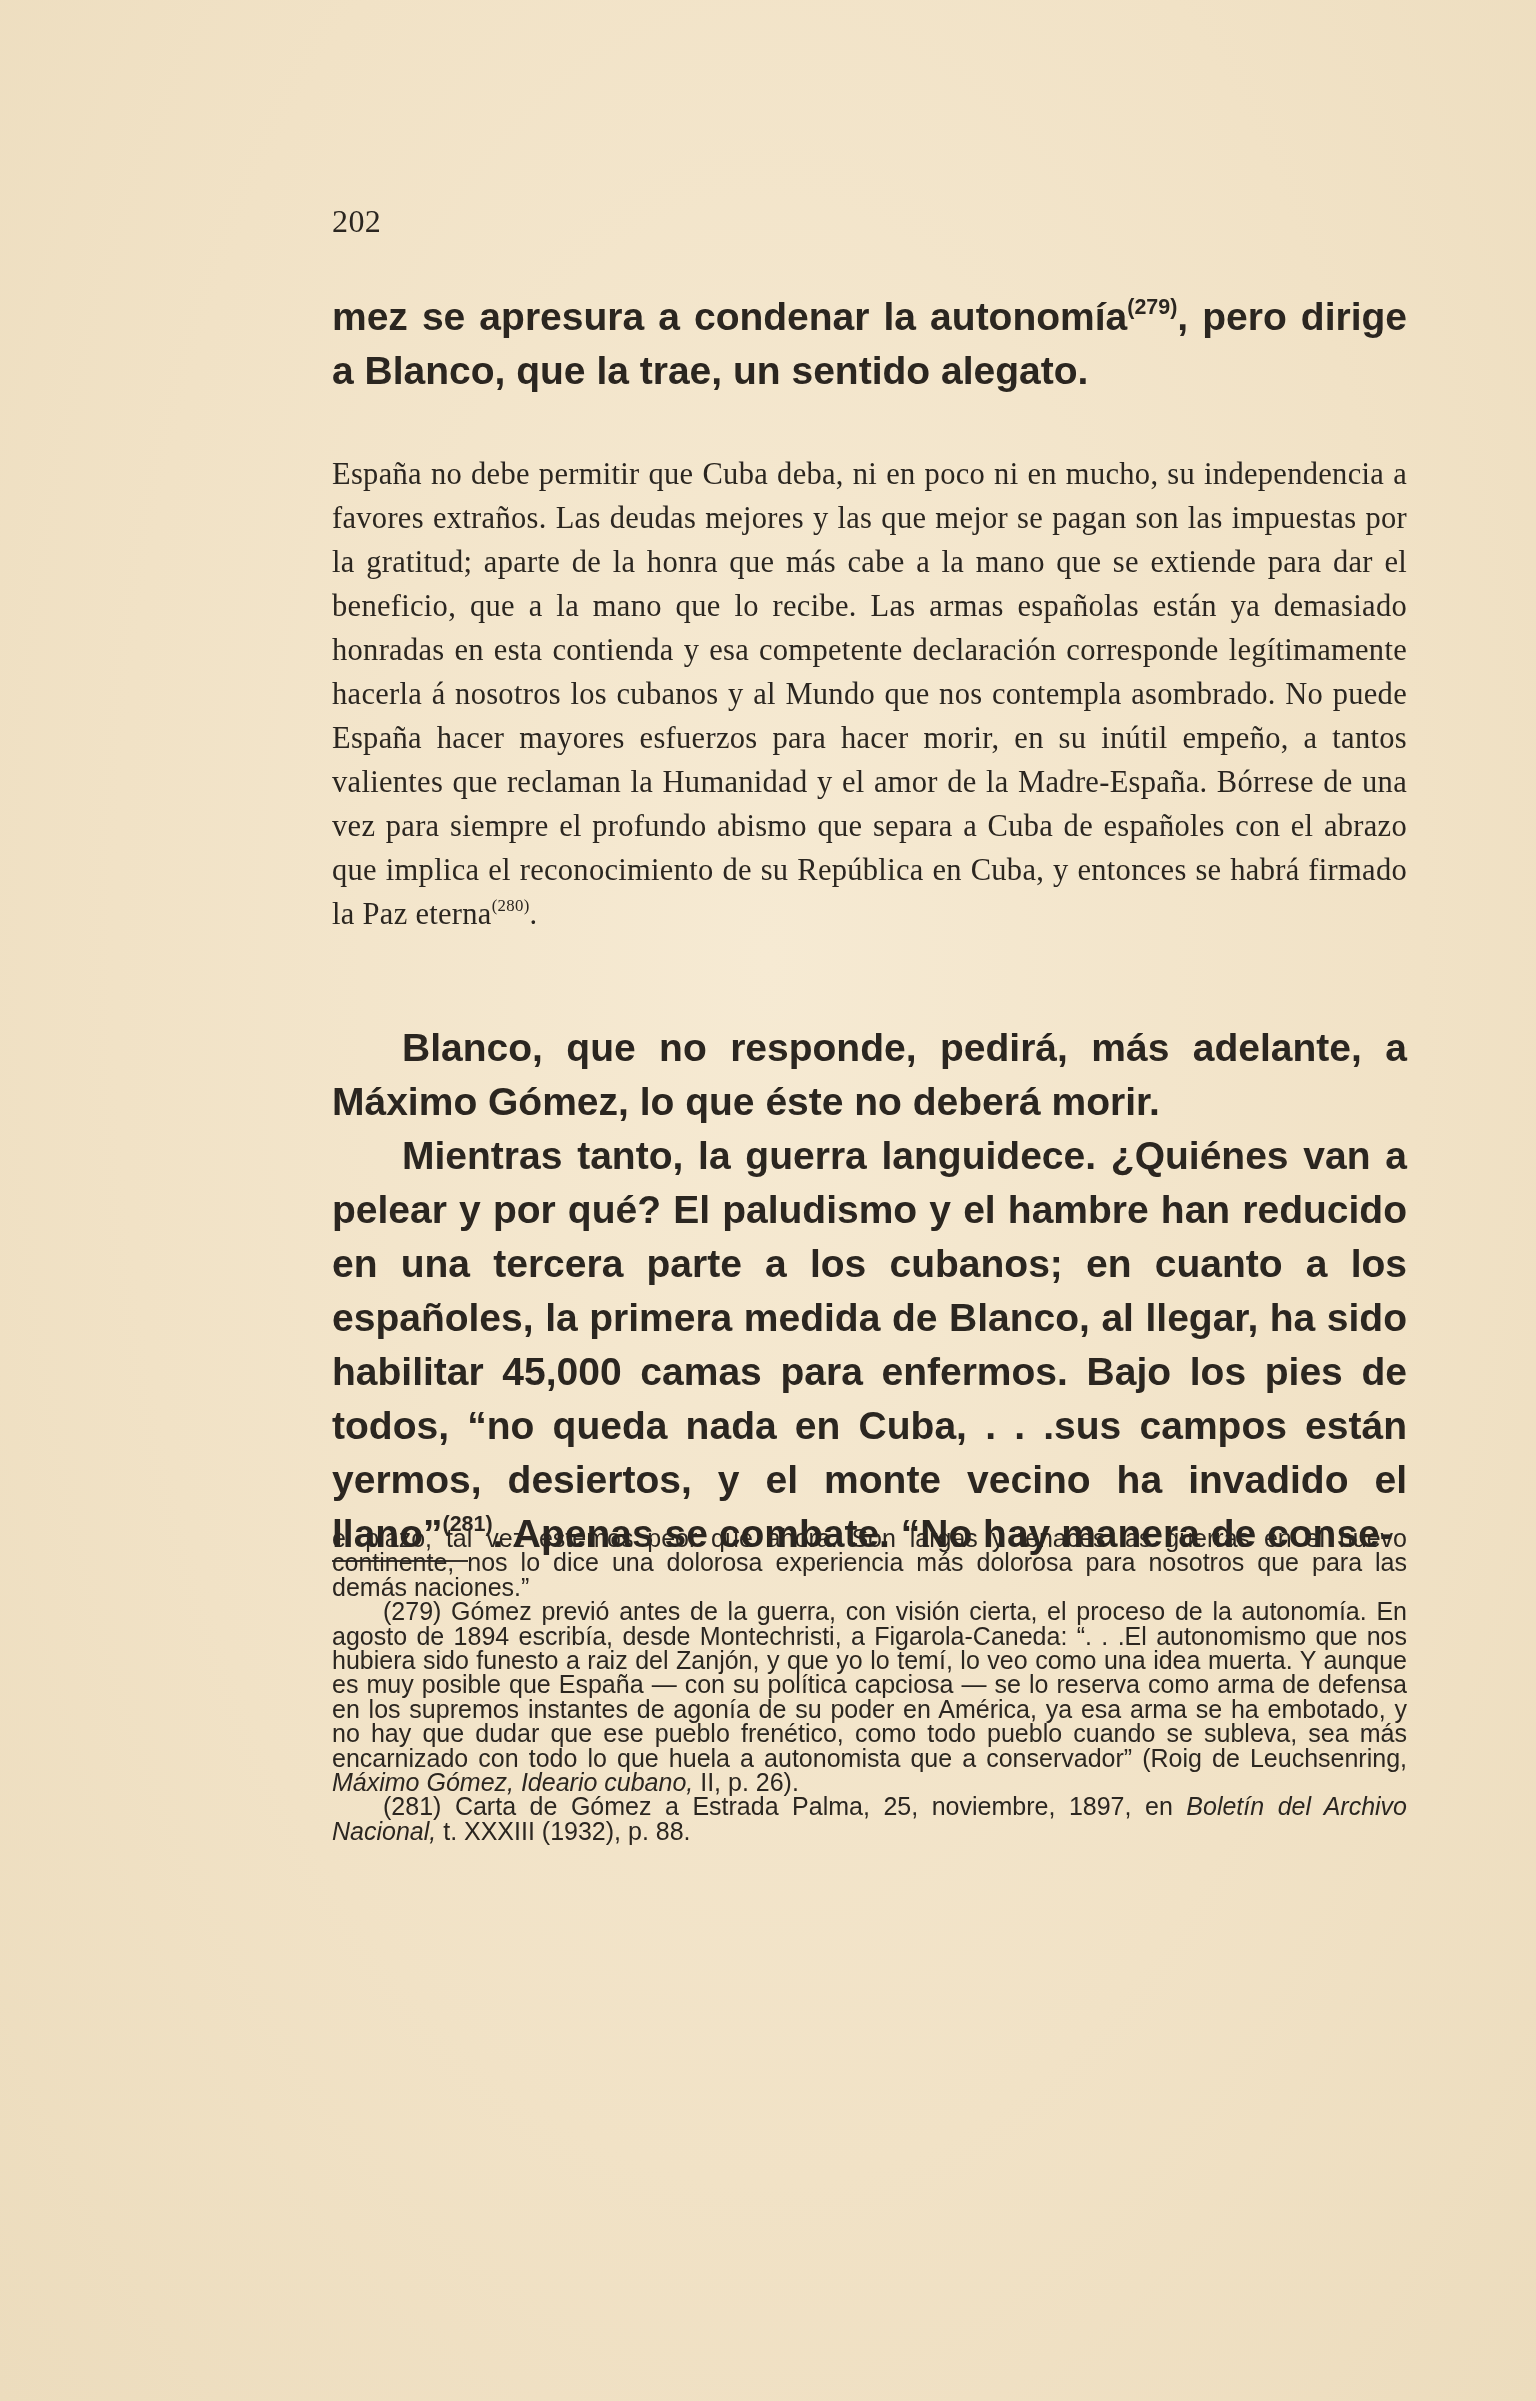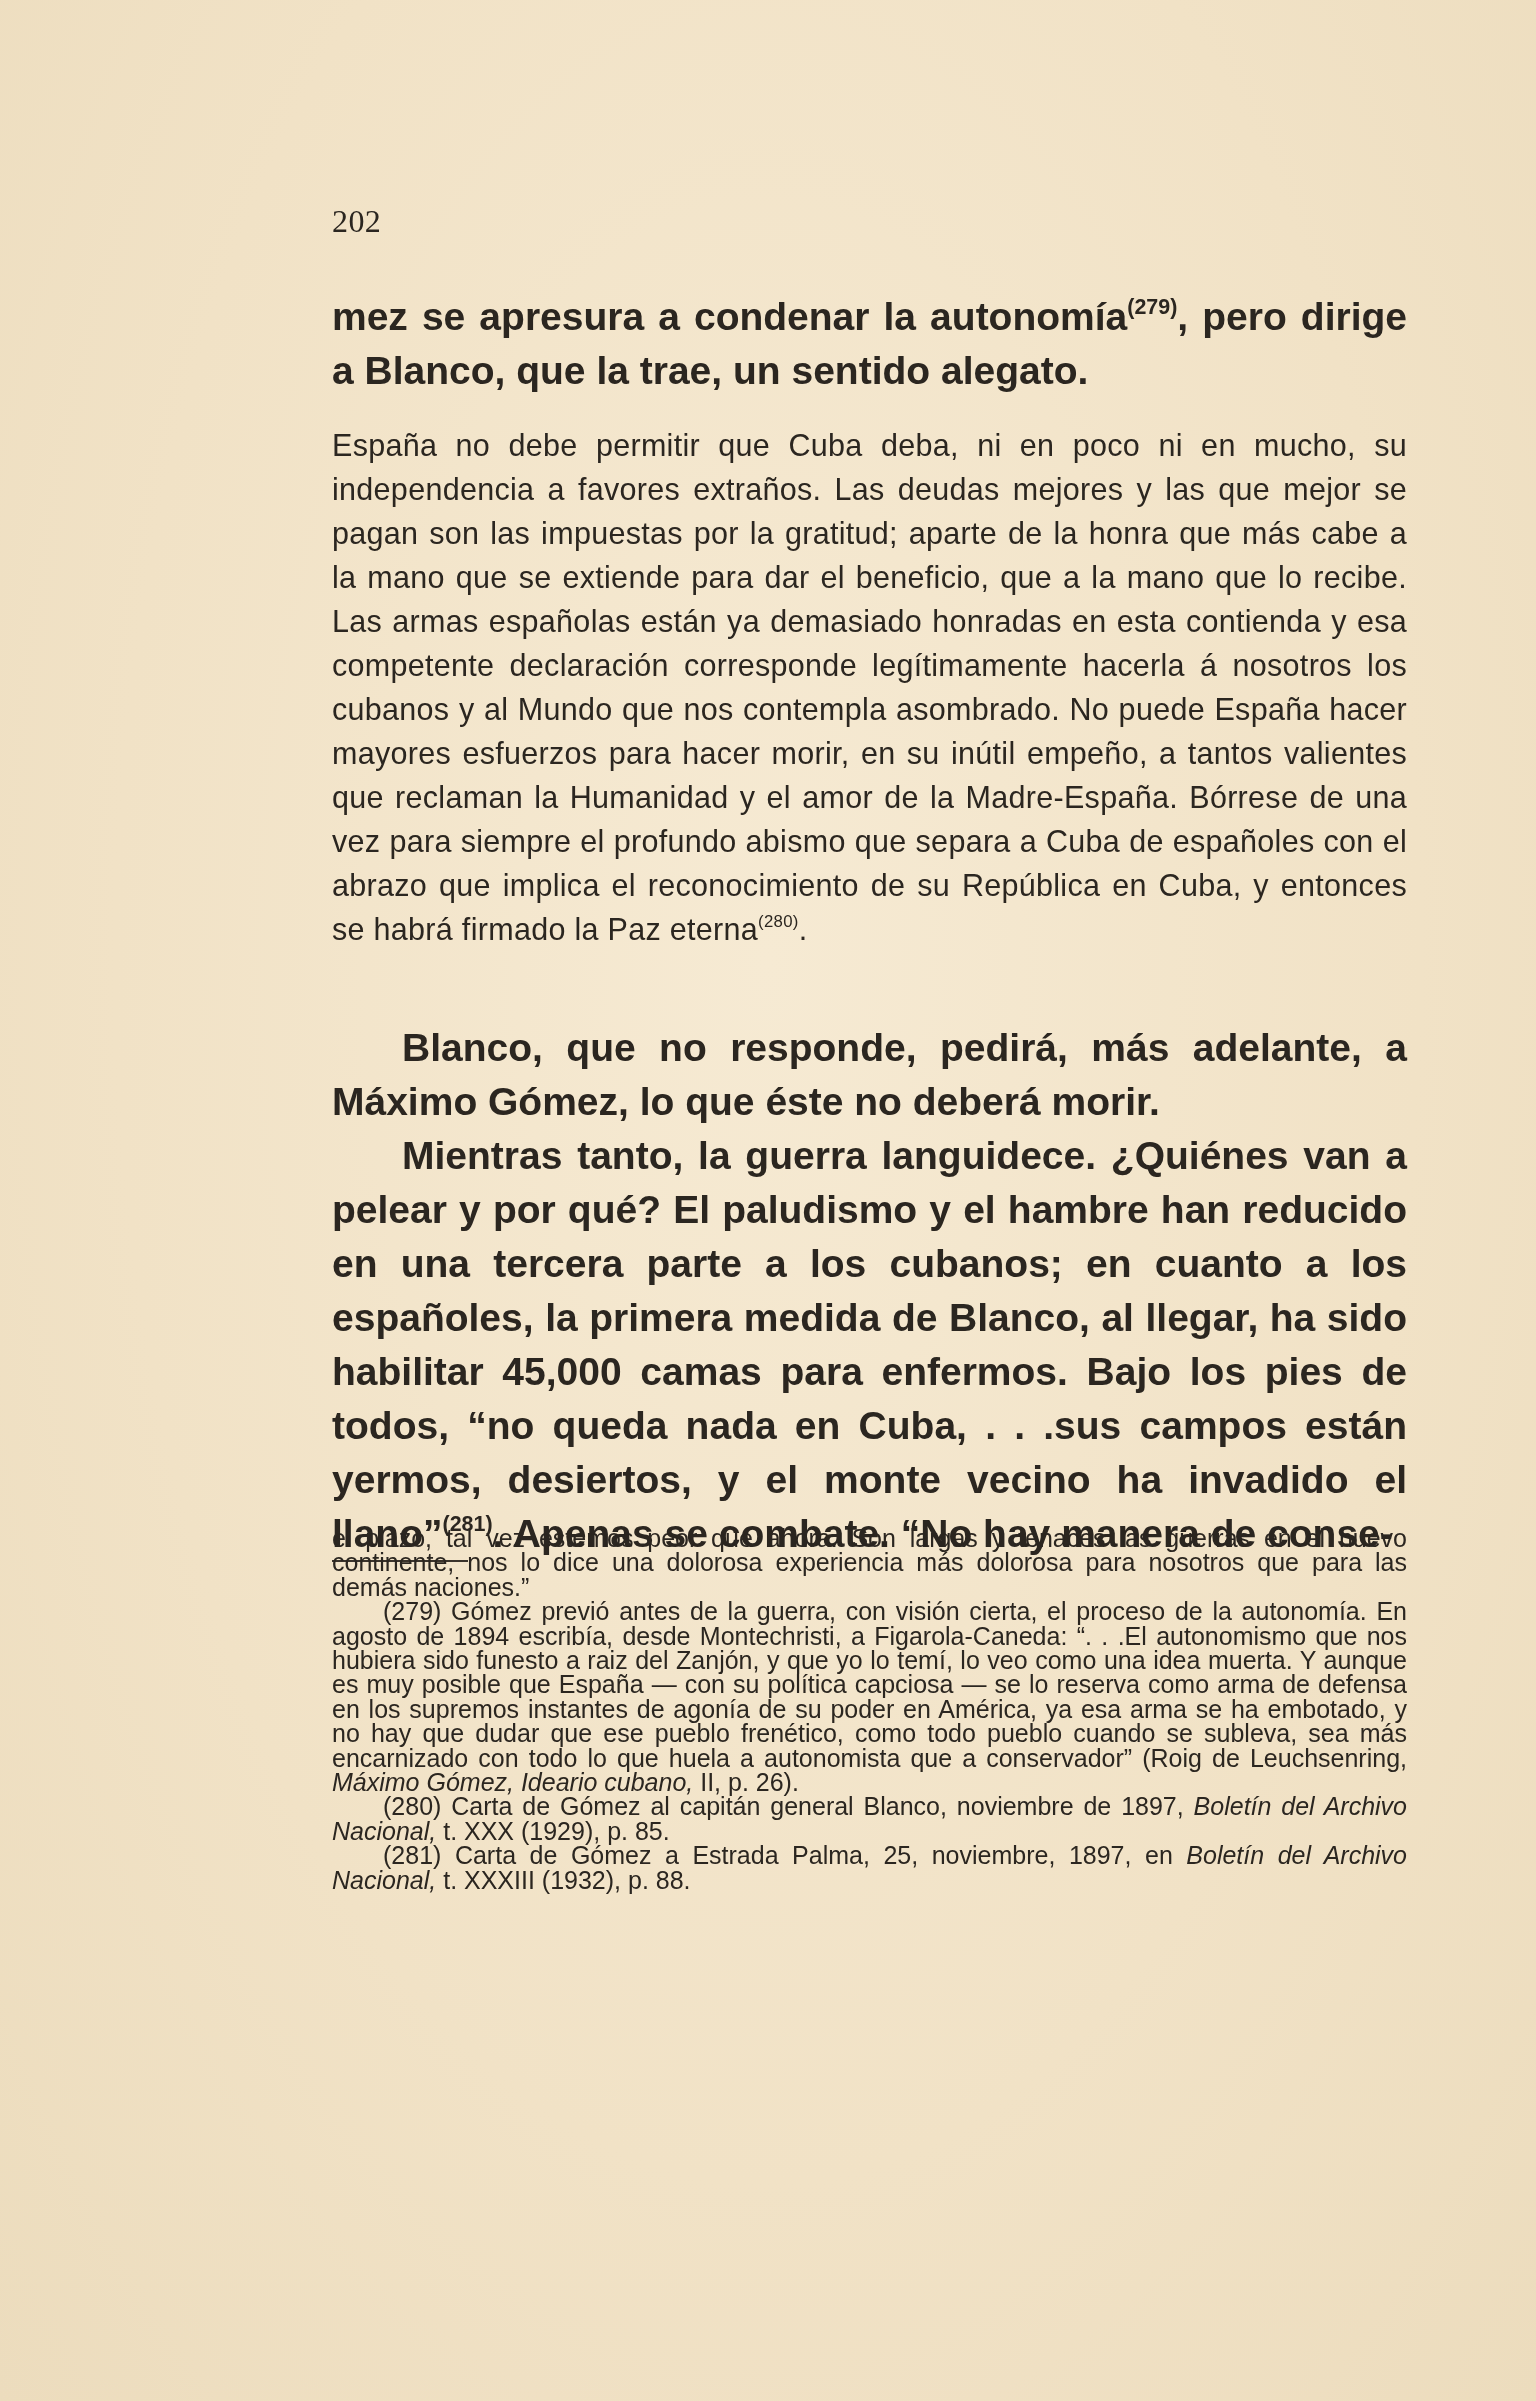--- a/index.html
+++ b/index.html
@@ -23,23 +23,23 @@
       font-variant: small-caps; letter-spacing: 1.3px;
     }
     .body-text {
       font-family: "Liberation Sans Narrow", "Liberation Sans", sans-serif;
       font-size: 39px; line-height: 54px;
       text-align: justify;
       transform-origin: left top;
     }
     .p-top { position: absolute; top: 290px; left: 0; width: 1075px; }
     .quote {
-      position: absolute; top: 423px; left: 0; width: 1075px;
+      position: absolute; top: 452px; left: 0; width: 1075px;
       font-size: 30.5px; line-height: 44px; text-align: justify;
-      font-family: Liberation Sans, sans-serif;
+      font-family: Liberation Serif, serif;
       letter-spacing: 0.3px;
     }
     .p-main { position: absolute; top: 1021px; left: 0; width: 1075px; }
     .p-main p, .p-top p { margin: 0; font-weight: bold; }
     .indent { text-indent: 70px; }
     sup { font-size: 0.55em; vertical-align: 0.75em; line-height: 0; }
     .rule {
       position: absolute; top: 1560px; left: 0; width: 136px; height: 0;
       border-top: 2.5px solid #3a332b;
     }
@@ -72,18 +72,17 @@
   <div class="p-main body-text">
     <p class="indent">Blanco, que no responde, pedirá, más adelante, a Máximo Gómez, lo que éste no deberá morir.</p>
     <p class="indent"><span>Mientras tanto, la guerra languidece. ¿Quiénes van a pelear y por qué? El paludismo y el hambre han reducido en una tercera parte a los cubanos; en cuanto a los españoles, la primera medida de Blanco, al llegar, ha sido habilitar 45,000 camas para enfermos. Bajo los pies de todos, “no queda nada en Cuba, . . .sus campos están yermos, desiertos, y el monte vecino ha invadido el llano”</span><sup>(281)</sup><span>. Apenas se combate. “No hay manera de conse-</span></p>
   </div>
 
   <div class="rule"></div>
 
   <div class="footnotes">
     <p>el plazo, tal vez estemos peor que ahora. Son largas y tenaces las guerras en el nuevo continente, nos lo dice una dolorosa experiencia más dolorosa para nosotros que para las demás naciones.”</p>
     <p class="fn-indent"><span>(279)</span> <span>Gómez previó antes de la guerra, con visión cierta, el proceso de la autonomía. En agosto de 1894 escribía, desde Montechristi, a Figarola-Caneda: “. . .El autonomismo que nos hubiera sido funesto a raiz del Zanjón, y que yo lo temí, lo veo como una idea muerta. Y aunque es muy posible que España — con su política capciosa — se lo reserva como arma de defensa en los supremos instantes de agonía de su poder en América, ya esa arma se ha embotado, y no hay que dudar que ese pueblo frenético, como todo pueblo cuando se subleva, sea más encarnizado con todo lo que huela a autonomista que a conservador” (Roig de Leuchsenring, </span><em>Máximo Gómez, Ideario cubano,</em><span> II, p. 26).</span></p>
-    <p class="fn-indent"><span>(280)</span> <span>Carta de Gómez al capitán general Blanco, noviembre de 1897, </span><em>Boletín del Archivo Nacional,</em><span> t. XXX (1929), p. 85.</span></p>
     <p class="fn-indent"><span>(281)</span> <span>Carta de Gómez a Estrada Palma, 25, noviembre, 1897, en </span><em>Boletín del Archivo Nacional,</em><span> t. XXXIII (1932), p. 88.</span></p>
   </div>
 
 </div>
 
 
 </body></html>

